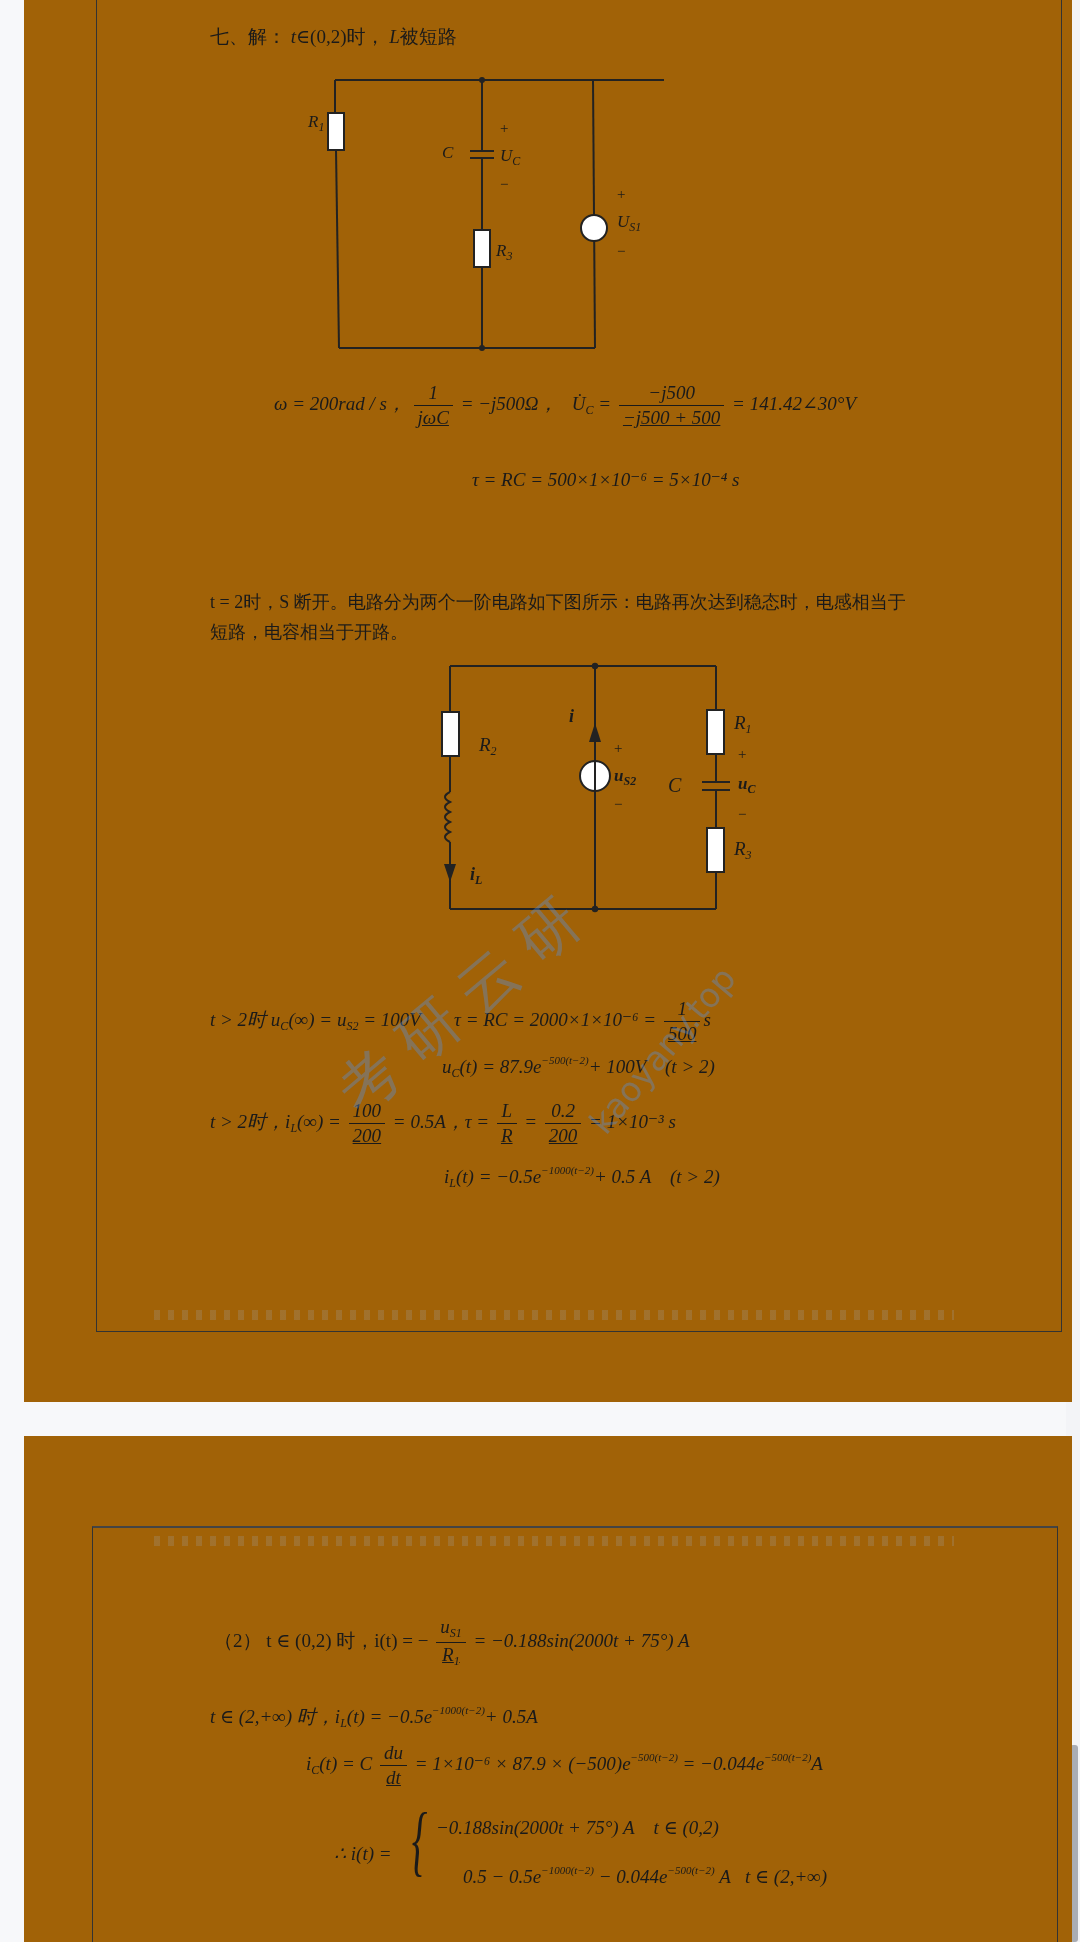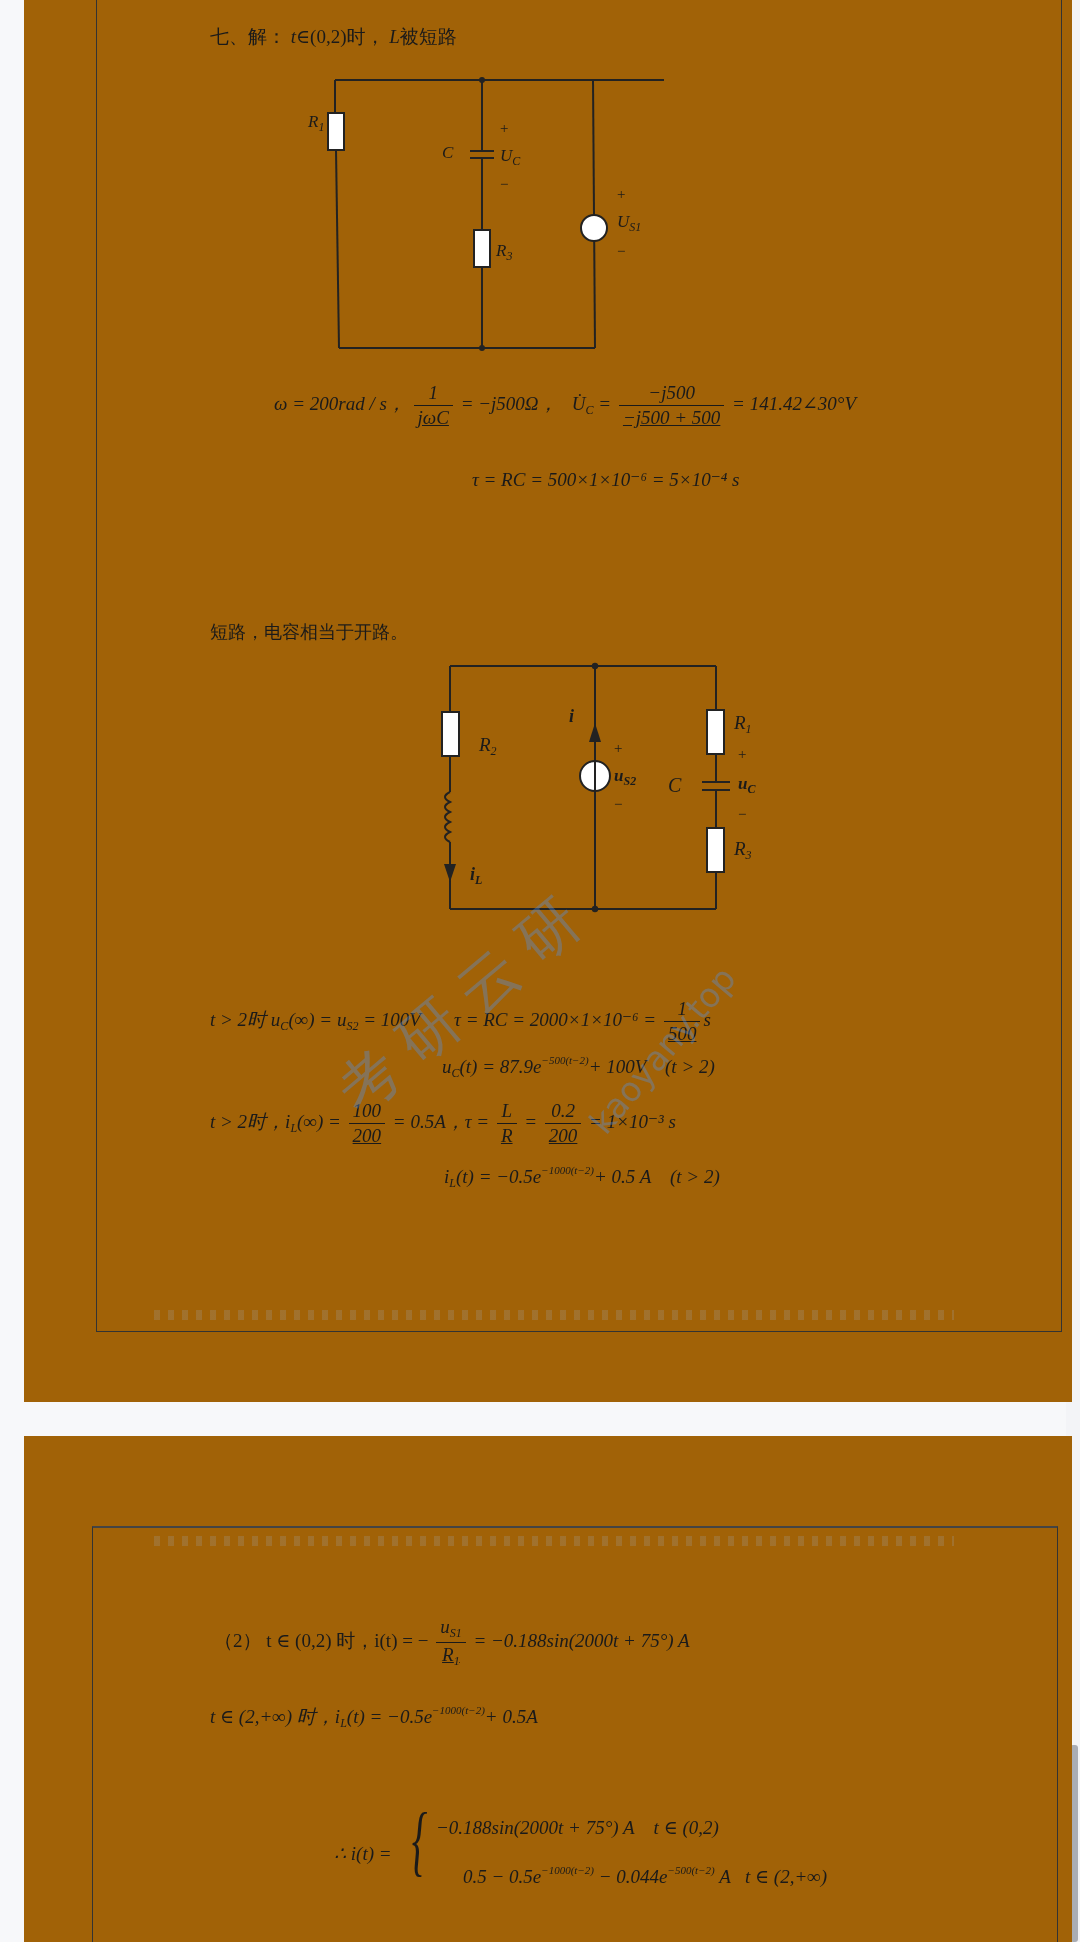--- a/index.html
+++ b/index.html
@@ -94,20 +94,21 @@
     <span>= −j500Ω，</span>&nbsp;&nbsp;
     <span>U̇</span><span class="sub">C</span>
     <span>=</span>
     <span class="frac"><span class="num">−j500</span><span class="den">−j500 + 500</span></span>
     <span>= 141.42∠30°V</span>
   </div>
 
   <div class="line it" style="left:448px; top:468px;">τ = RC = 500×1×10⁻⁶ = 5×10⁻⁴ s</div>
 
 
+  <div class="line" style="left:186px; top:590px; font-size:18px;">t = 2时，S 断开。电路分为两个一阶电路如下图所示：电路再次达到稳态时，电感相当于</div>
   <div class="line" style="left:186px; top:620px; font-size:18px;">短路，电容相当于开路。</div>
 
   <div class="circuit" style="left:380px; top:660px; width:340px; height:260px;">
     <svg width="340" height="260" viewBox="0 0 340 260">
       <g stroke="#222" stroke-width="2" fill="none">
         <line x1="46" y1="6" x2="312" y2="6"></line>
         <line x1="46" y1="6" x2="46" y2="52"></line>
         <rect x="38" y="52" width="17" height="44" fill="#fff"></rect>
         <line x1="46" y1="96" x2="46" y2="132"></line>
         <path d="M46 132 q-10 5 0 10 q-10 5 0 10 q-10 5 0 10 q-10 5 0 10 q-10 5 0 10"></path>
@@ -180,20 +181,26 @@
   <div class="line it" style="left:190px; top:180px;">
     <span style="font-style:normal">（2） t ∈ (0,2) 时，i(t) = −</span>
     <span class="frac"><span class="num"><span>u</span><span class="sub">S1</span></span><span class="den"><span>R</span><span class="sub">1</span></span></span>
     <span>= −0.188sin(2000t + 75°) A</span>
   </div>
 
   <div class="line it" style="left:186px; top:268px;">
     <span>t ∈ (2,+∞) 时，i</span><span class="sub">L</span><span>(t) = −0.5e</span><span class="sup">−1000(t−2)</span><span>+ 0.5A</span>
   </div>
 
+  <div class="line it" style="left:282px; top:306px;">
+    <span>i</span><span class="sub">C</span><span>(t) = C</span>
+    <span class="frac"><span class="num">du</span><span class="den">dt</span></span>
+    <span>= 1×10⁻⁶ × 87.9 × (−500)e</span><span class="sup">−500(t−2)</span>
+    <span>= −0.044e</span><span class="sup">−500(t−2)</span><span>A</span>
+  </div>
 
   <div class="line it" style="left:310px; top:370px; height:100px;">
     <span style="position:absolute; left:0; top:36px;">∴ i(t) =</span>
     <span class="brace" style="position:absolute; left:76px; top:-4px;">{</span>
     <span style="position:absolute; left:102px; top:10px;">
       <span>−0.188sin(2000t + 75°) A</span>&nbsp;&nbsp;&nbsp;&nbsp;<span>t ∈ (0,2)</span>
     </span>
     <span style="position:absolute; left:102px; top:58px;margin-left:27px;">
       <span>0.5 − 0.5e</span><span class="sup">−1000(t−2)</span>
       <span>− 0.044e</span><span class="sup">−500(t−2)</span>

